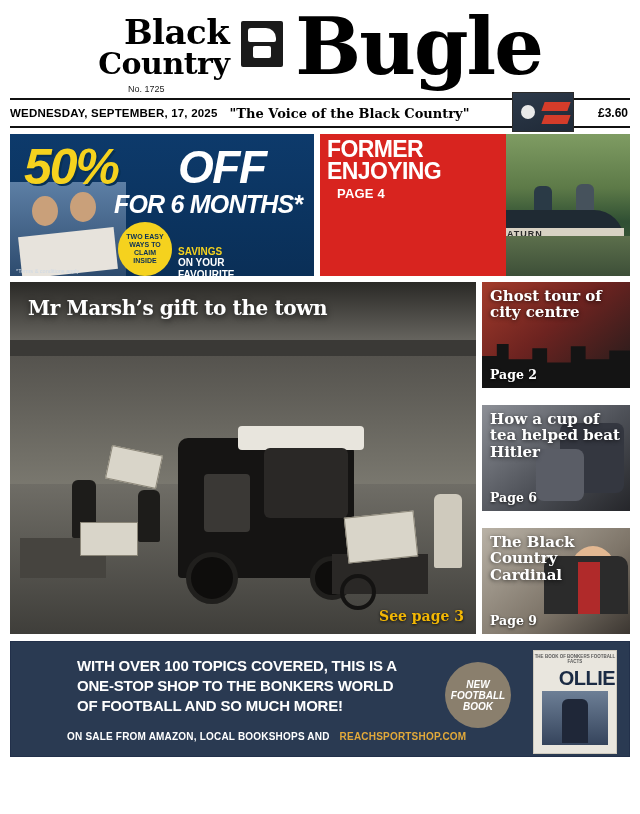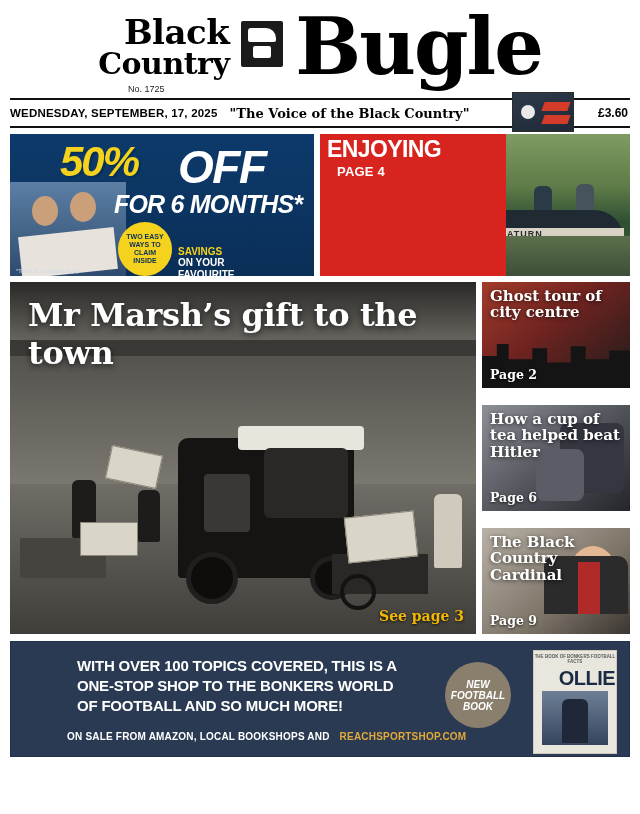--- a/index.html
+++ b/index.html
@@ -102,25 +102,24 @@
     position: absolute; border-radius: 50%; background: #c9a07a;
   }
   .promo-left .head1 { width: 26px; height: 30px; left: 22px; top: 62px; }
   .promo-left .head2 { width: 26px; height: 30px; left: 60px; top: 58px; }
   .promo-left .paper {
     position: absolute; left: 10px; top: 98px; width: 96px; height: 42px;
     background: #e7e3dc; transform: rotate(-6deg);
   }
   .promo-left .fifty {
     position: absolute; left: 14px; top: 4px;
-    font-size: 42px; font-weight: bold; font-style: italic;
+    font-size: 50px; font-weight: bold; font-style: italic;
     color: #f5d21e; letter-spacing: -2px;
     text-shadow: 2px 2px 0 #073055;
     font-family: "Liberation Sans", sans-serif;
-    margin-left: 36px;
   }
   .promo-left .off {
     position: absolute; left: 168px; top: 6px;
     font-size: 46px; font-weight: bold; font-style: italic; color: #fff;
     letter-spacing: -1.5px;
   }
   .promo-left .for6 {
     position: absolute; left: 104px; top: 56px;
     font-size: 25px; font-weight: bold; font-style: italic; color: #fff;
     letter-spacing: -0.8px;
@@ -243,21 +242,21 @@
     border-radius: 50%; border: 4px solid #141312; background: transparent;
   }
   .lead-photo .pallet {
     position: absolute; left: 10px; bottom: 56px; width: 86px; height: 40px; background: #46443f;
   }
   .lead-title {
     position: absolute; left: 18px; top: 14px; right: 12px;
     color: #ffffff;
     font-family: "DejaVu Serif", serif;
     font-weight: bold;
-    font-size: 32px;
+    font-size: 20px;
     letter-spacing: -0.4px;
     text-shadow: 0 2px 6px rgba(0,0,0,0.65);
   }
   .lead-seepage {
     position: absolute; right: 12px; bottom: 10px;
     color: #f2b705; font-weight: bold; font-size: 14px;
     font-family: "DejaVu Serif", serif;
     text-shadow: 0 1px 3px rgba(0,0,0,0.8);
   }
 
@@ -380,20 +379,21 @@
         <div class="cargo"></div>
         <div class="fig1"></div>
         <div class="fig2"></div>
         <div class="boat">
           <div class="stripe"></div>
           <div class="name">SATURN</div>
         </div>
         <div class="water"></div>
       </div>
       <div class="promo-head">
+        <span class="ln">FORMER</span>
         <span class="ln">ENJOYING</span>
         <span class="page">PAGE 4</span>
       </div>
     </div>
   </div>
 
   <div class="main-row">
 
     <div class="lead">
       <div class="lead-photo">

